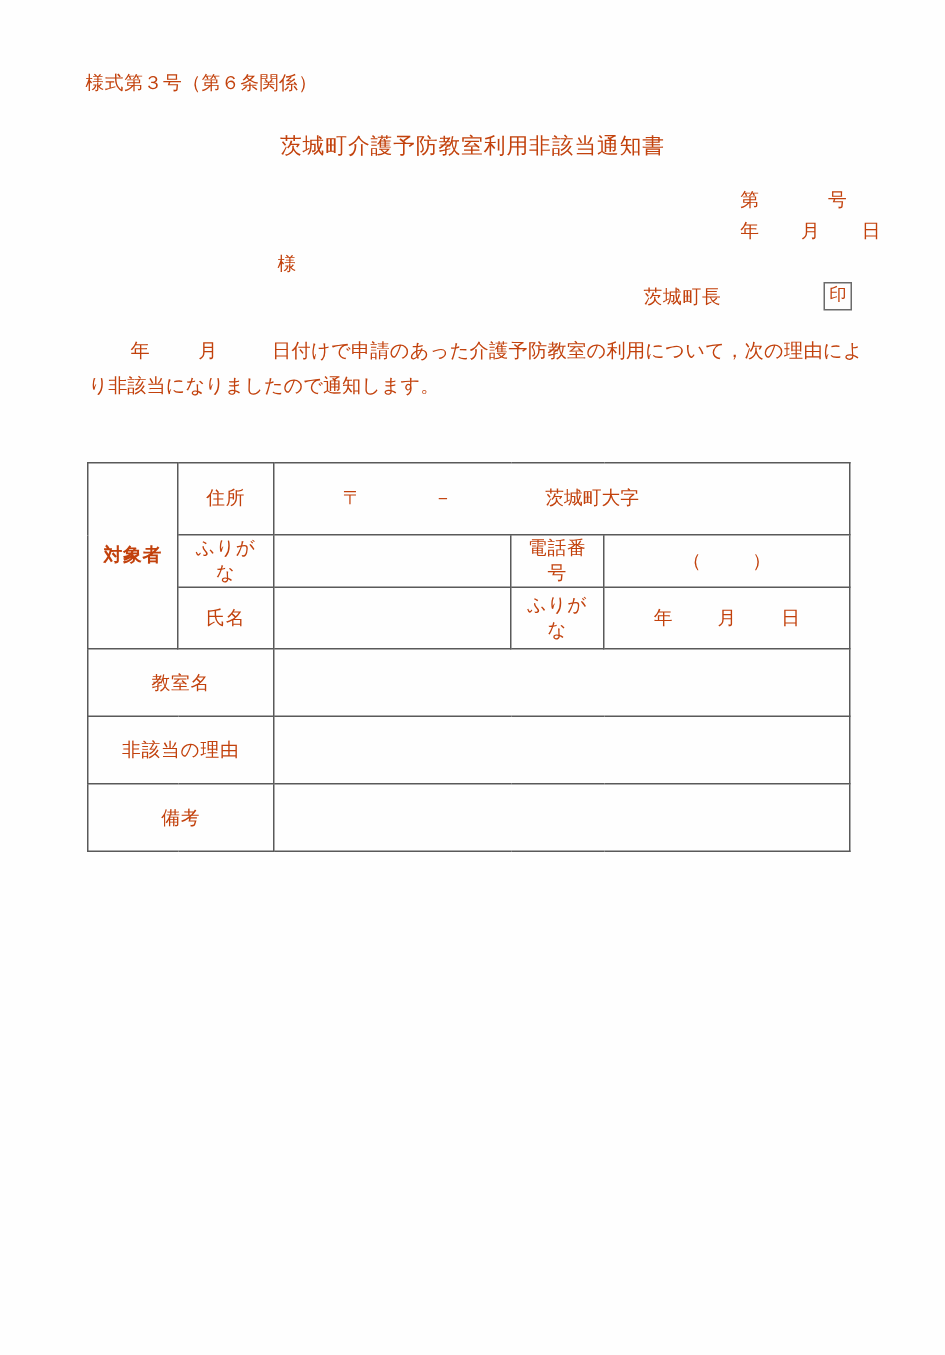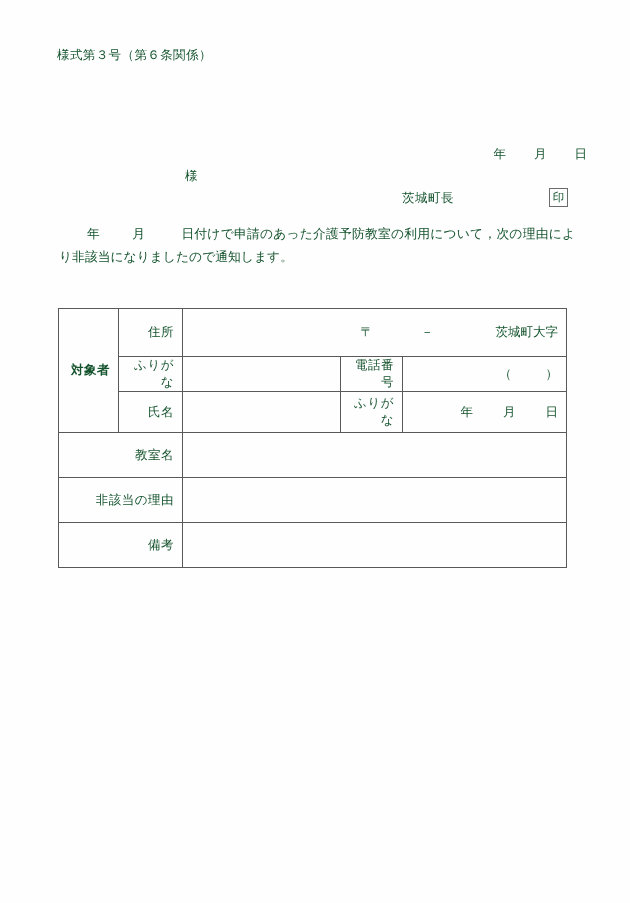--- a/index.html
+++ b/index.html
@@ -6,21 +6,21 @@
     margin: 0;
     padding: 0;
     background: #ffffff;
   }
   .page {
     position: relative;
     width: 630px;
     height: 903px;
     background: #fefefe;
     font-family: "Liberation Serif", "DejaVu Serif", serif;
-    color: #14532d;
+    color: #c2410c;
     overflow: hidden;
   }
 
   
   .abs { position: absolute; white-space: pre; }
 
   
   .form-no {
     left: 57px;
     top: 47px;
@@ -52,21 +52,21 @@
   }
   .meta-date .gap { display: inline-block; width: 28px; }
 
   
   .addressee {
     left: 185px;
     top: 168px;
     font-size: 12.5px;
   }
   .issuer {
-    left: 402px;
+    left: 429px;
     top: 190px;
     font-size: 12.5px;
     letter-spacing: 0.5px;
   }
   .seal-box {
     position: absolute;
     left: 549px;
     top: 188px;
     width: 19px;
     height: 19px;
@@ -98,21 +98,20 @@
     top: 308px;
     width: 508px;
     border-collapse: collapse;
     table-layout: fixed;
     font-size: 12.5px;
   }
   .form-table td {
     border: 1px solid #595959;
     padding: 0 8px;
     vertical-align: middle;
-    text-align: right;
   }
   .lbl {
     text-align: center;
     letter-spacing: 0.5px;
   }
   .cell-val { text-align: left; margin-top: 28px; }
 
   .addr-line {
     display: block;
     white-space: pre;
@@ -126,21 +125,25 @@
   .bday-val { text-align: center; }
   .bday-val .gap { display: inline-block; width: 30px; }
 </style>
 </head>
 <body>
 
 <div class="page">
 
   <div class="abs form-no">様式第３号（第６条関係）</div>
 
-
+  <div class="abs doc-title">茨城町介護予防教室利用非該当通知書</div>
+
+  <div class="abs meta-no">
+    <span>第</span><span class="gap"></span><span>号</span>
+  </div>
 
   <div class="abs meta-date">
     <span>年</span><span class="gap"></span><span>月</span><span class="gap"></span><span>日</span>
   </div>
 
   <div class="abs addressee">様</div>
 
   <div class="abs issuer">茨城町長</div>
 
   <div class="seal-box">印</div>

